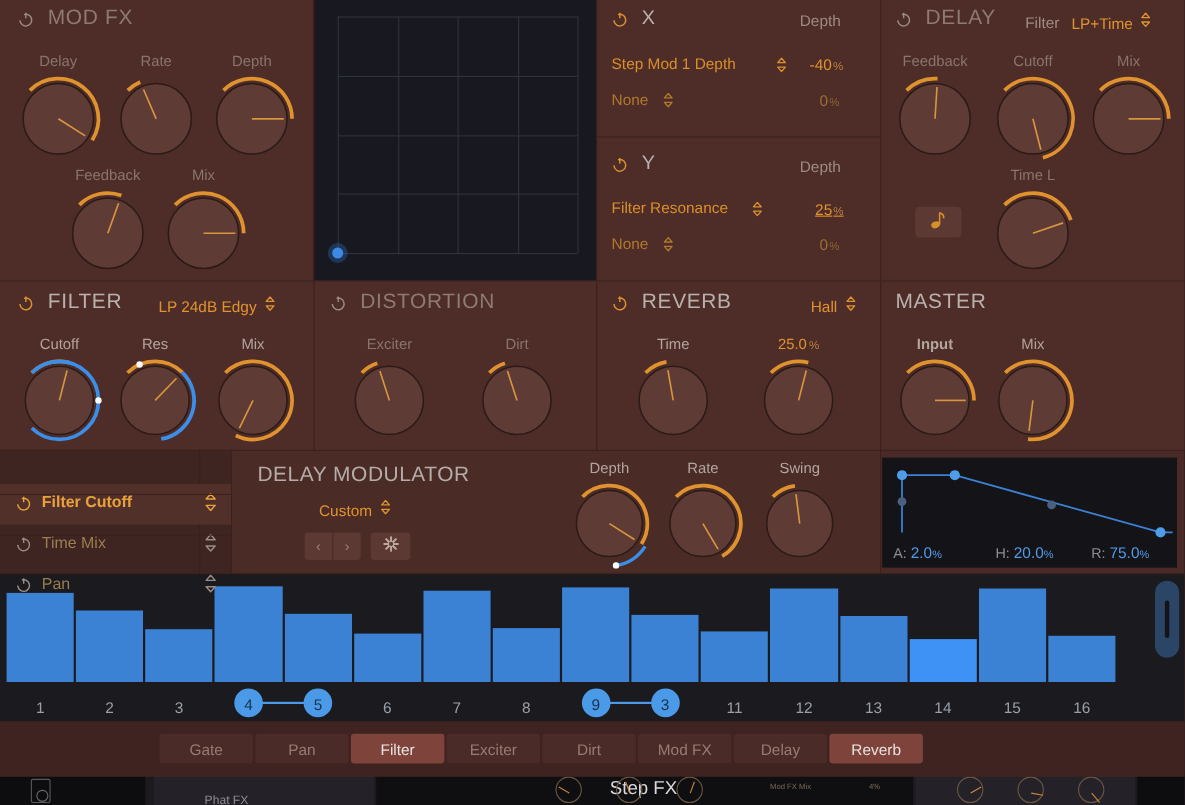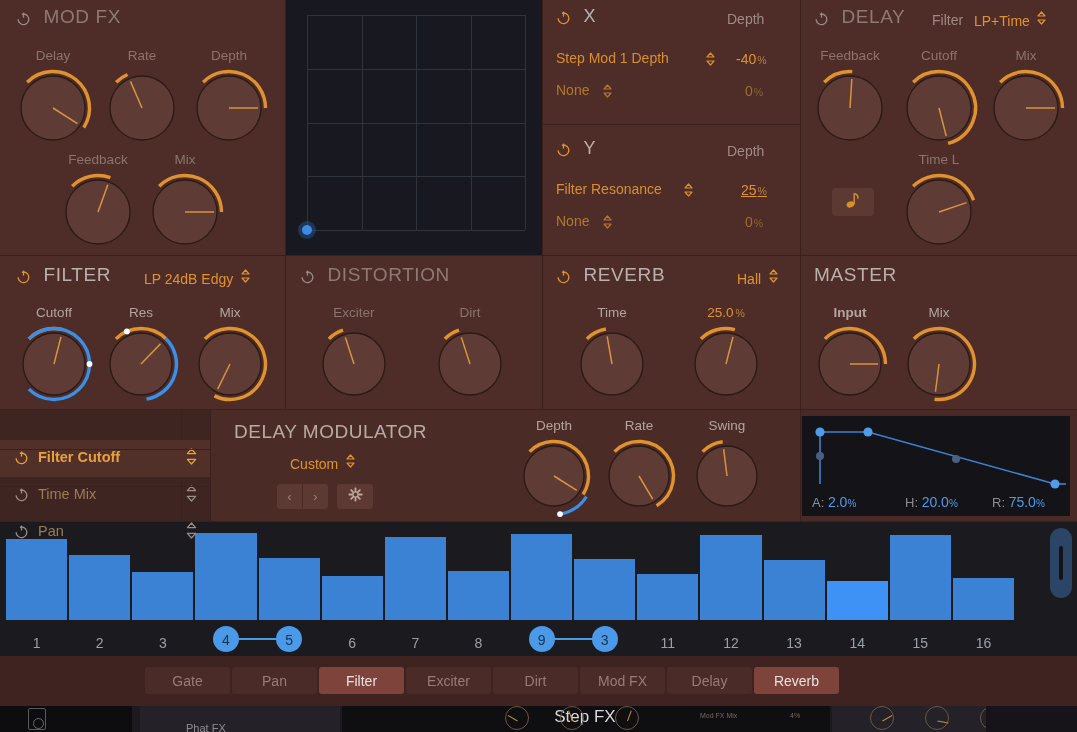--- a/index.html
+++ b/index.html
@@ -6,21 +6,21 @@
   html,body { width:1077px; height:732px; overflow:hidden; }
   body {
     font-family: "Liberation Sans", sans-serif;
     background:#161419;
     color:#cfcfcf;
     position:relative;
     -webkit-font-smoothing:antialiased;
   }
 
   
-  #bg-strip{position:absolute;left:0;top:700px;width:986px;height:32px;background:#1c1a1f;overflow:hidden;}
+  #bg-strip{position:absolute;left:0;top:700px;width:1077px;height:32px;background:#1c1a1f;overflow:hidden;}
   #bg-strip .bg-a{position:absolute;left:0;top:2px;width:132px;height:30px;background:#0d0c0e;}
   #bg-strip .bg-spk{position:absolute;left:28px;top:6px;width:18px;height:22px;border:1px solid #5a5a5a;border-radius:2px;}
   #bg-strip .bg-spk:after{content:"";position:absolute;left:4px;top:9px;width:9px;height:9px;border:1px solid #6a6a6a;border-radius:50%;}
   #bg-strip .bg-b{position:absolute;left:140px;top:2px;width:200px;height:30px;background:#242228;}
   #bg-strip .bg-lbl{position:absolute;left:186px;top:22px;font-size:11px;color:#8d8d94;}
   #bg-strip .bg-c{position:absolute;left:342px;top:2px;width:488px;height:30px;background:#0f0e11;}
   #bg-strip .bg-title{position:absolute;left:490px;top:7px;width:190px;text-align:center;font-size:17px;color:#d8d8dc;}
   #bg-strip .bg-k{position:absolute;top:6px;width:24px;height:24px;border-radius:50%;border:1px solid #6b5742;}
   #bg-strip .bg-k i{position:absolute;left:11px;top:3px;width:1px;height:11px;background:#c98a3e;transform-origin:bottom center;display:block;}
   #bg-strip .bg-d{position:absolute;left:832px;top:2px;width:200px;height:30px;background:#242228;}

